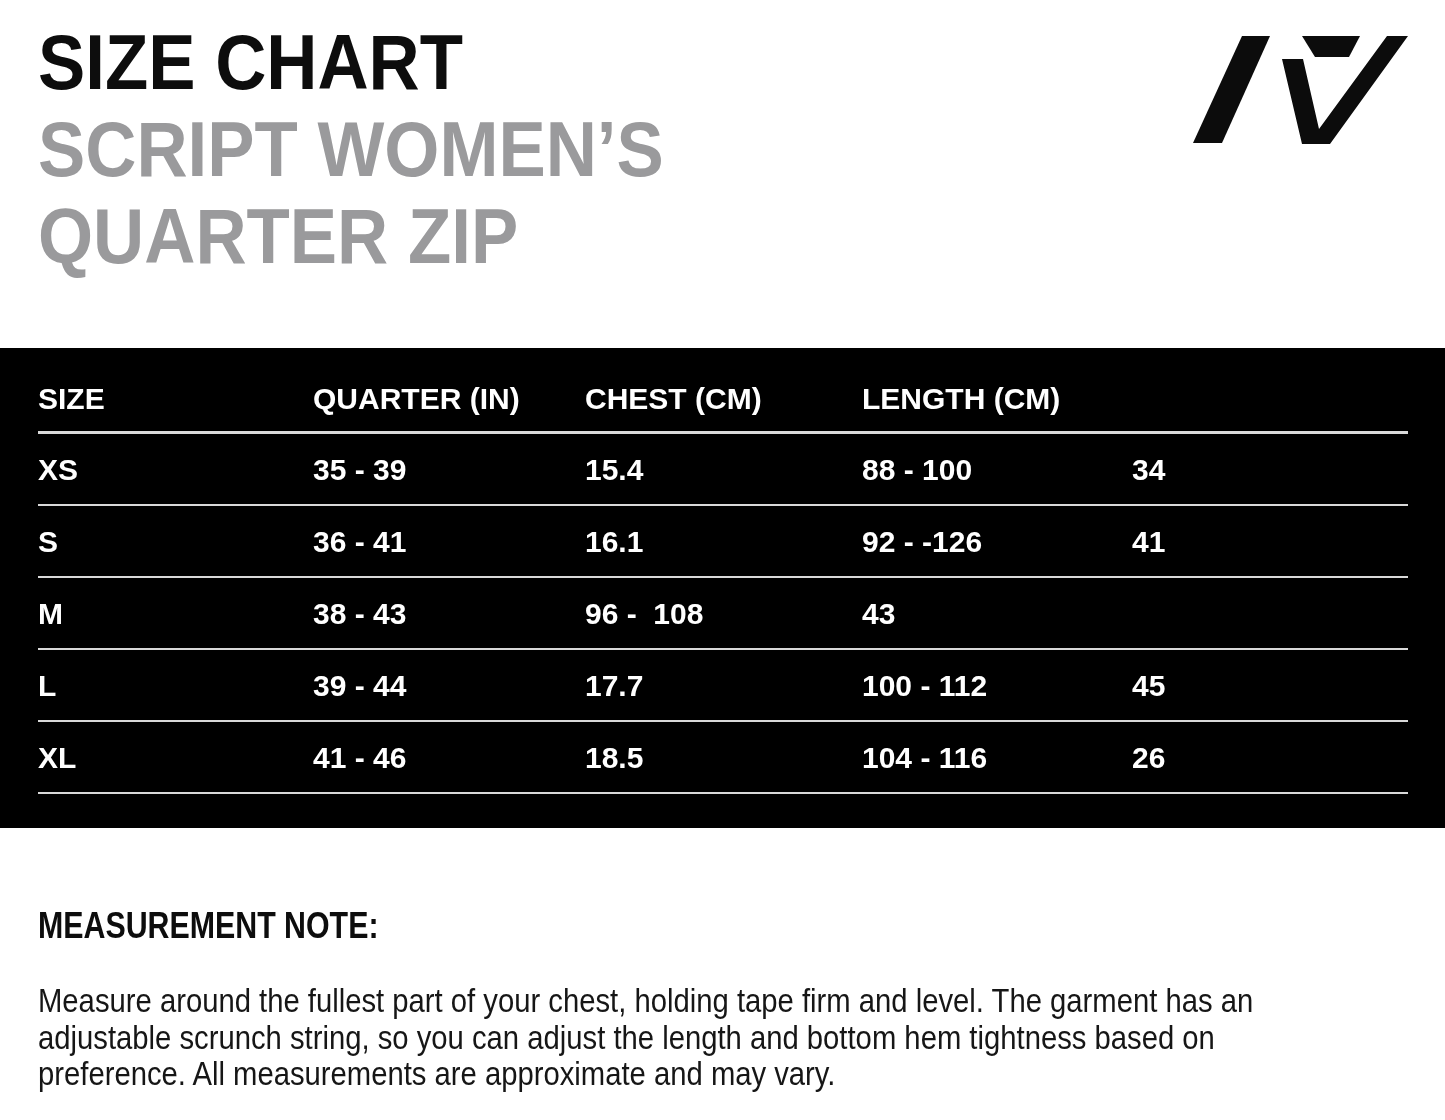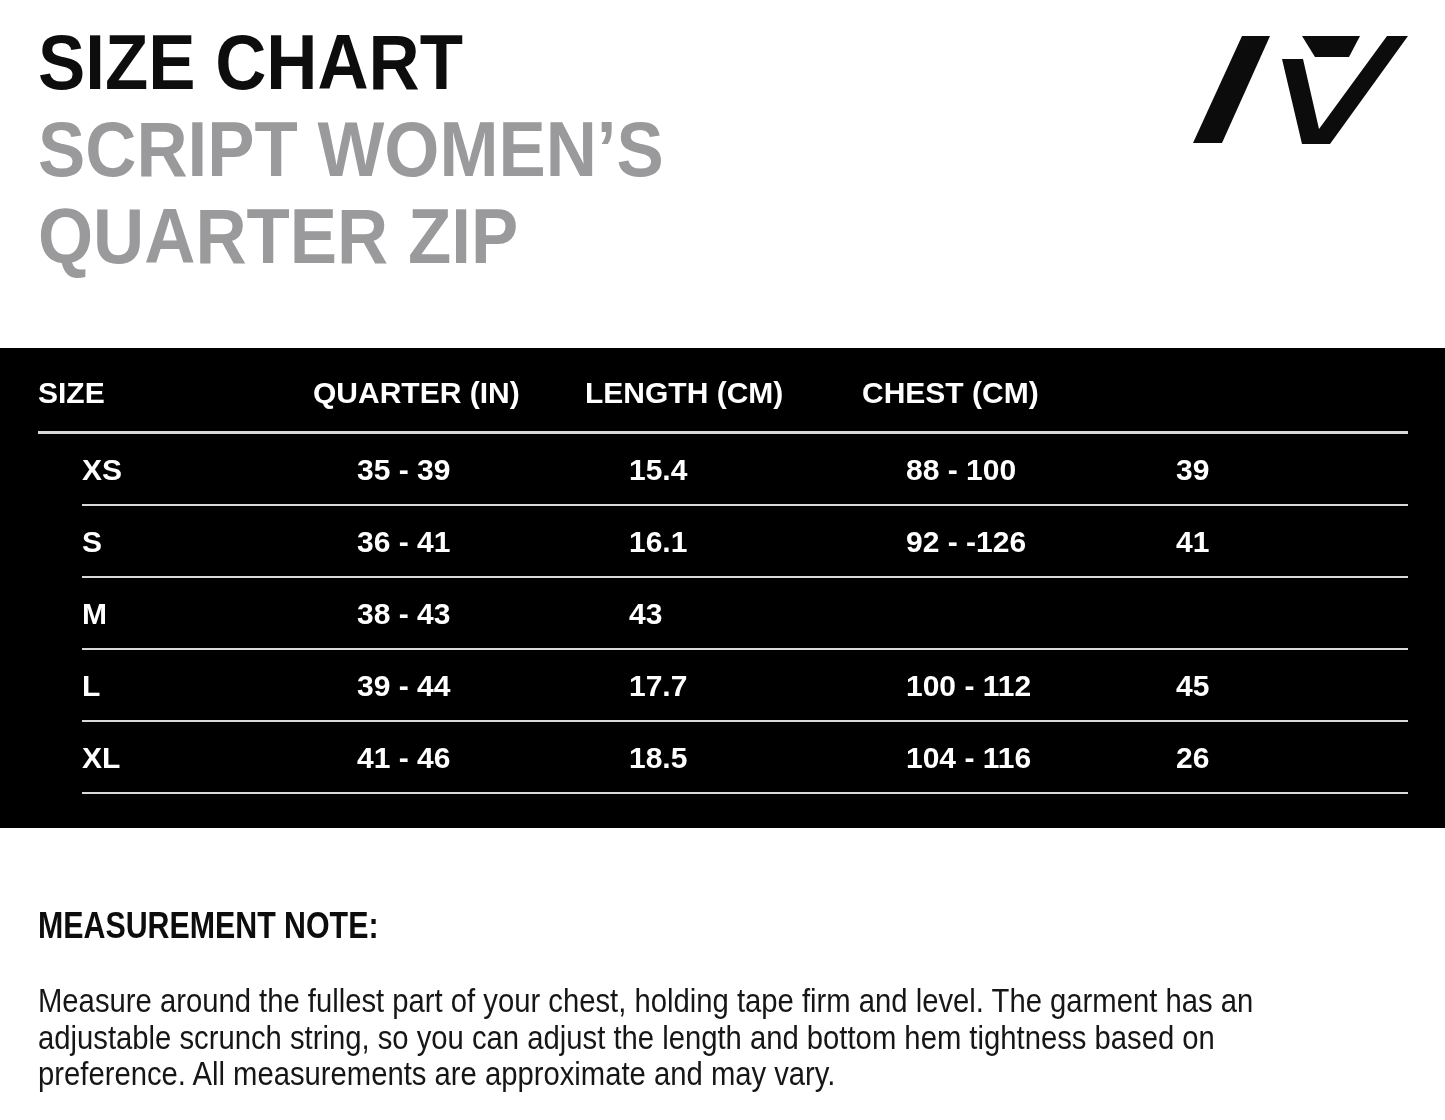--- a/index.html
+++ b/index.html
@@ -72,23 +72,23 @@
     left: 38px;
     right: 37px;
     bottom: 0;
     height: 2px;
     background: var(--divider);
   }
   .trow.thead {
     height: 86px;
     align-items: end;
   }
-  .trow.thead .cell { padding-bottom: 24px; }
+  .trow.thead .cell { padding-bottom: 18px; }
   .trow.thead::after { height: 3px; }
-  .trow.data { height: 72px; margin-left: 44px; }
+  .trow.data { height: 72px; }
   .cell {
     color: var(--table-text);
     font-size: 30px;
     font-weight: 700;
     white-space: pre;
   }
   .cell.first { padding-left: 38px; }
 
   
   .note-heading {
@@ -139,43 +139,44 @@
         <path d="M89 24 L110 24 L126 94 L194 1 L215 1 L137 109 L109 109 Z"></path>
       </g>
     </svg>
   </div>
 
   <section class="size-table">
 
     <div class="trow thead">
       <div class="cell first">SIZE</div>
       <div class="cell">QUARTER (IN)</div>
+      <div class="cell">CHEST (CM)</div>
       <div class="cell">LENGTH (CM)</div>
-      <div class="cell">CHEST (CM)</div>
     </div>
 
     <div class="trow data">
       <div class="cell first">XS</div>
       <div class="cell">35 - 39</div>
       <div class="cell">15.4</div>
       <div class="cell">88 - 100</div>
-      <div class="cell">39</div>
+      <div class="cell">34</div>
     </div>
 
     <div class="trow data">
       <div class="cell first">S</div>
       <div class="cell">36 - 41</div>
       <div class="cell">16.1</div>
       <div class="cell">92 - -126</div>
       <div class="cell">41</div>
     </div>
 
     <div class="trow data">
       <div class="cell first">M</div>
       <div class="cell">38 - 43</div>
+      <div class="cell">96 -  108</div>
       <div class="cell">43</div>
     </div>
 
     <div class="trow data">
       <div class="cell first">L</div>
       <div class="cell">39 - 44</div>
       <div class="cell">17.7</div>
       <div class="cell">100 - 112</div>
       <div class="cell">45</div>
     </div>

